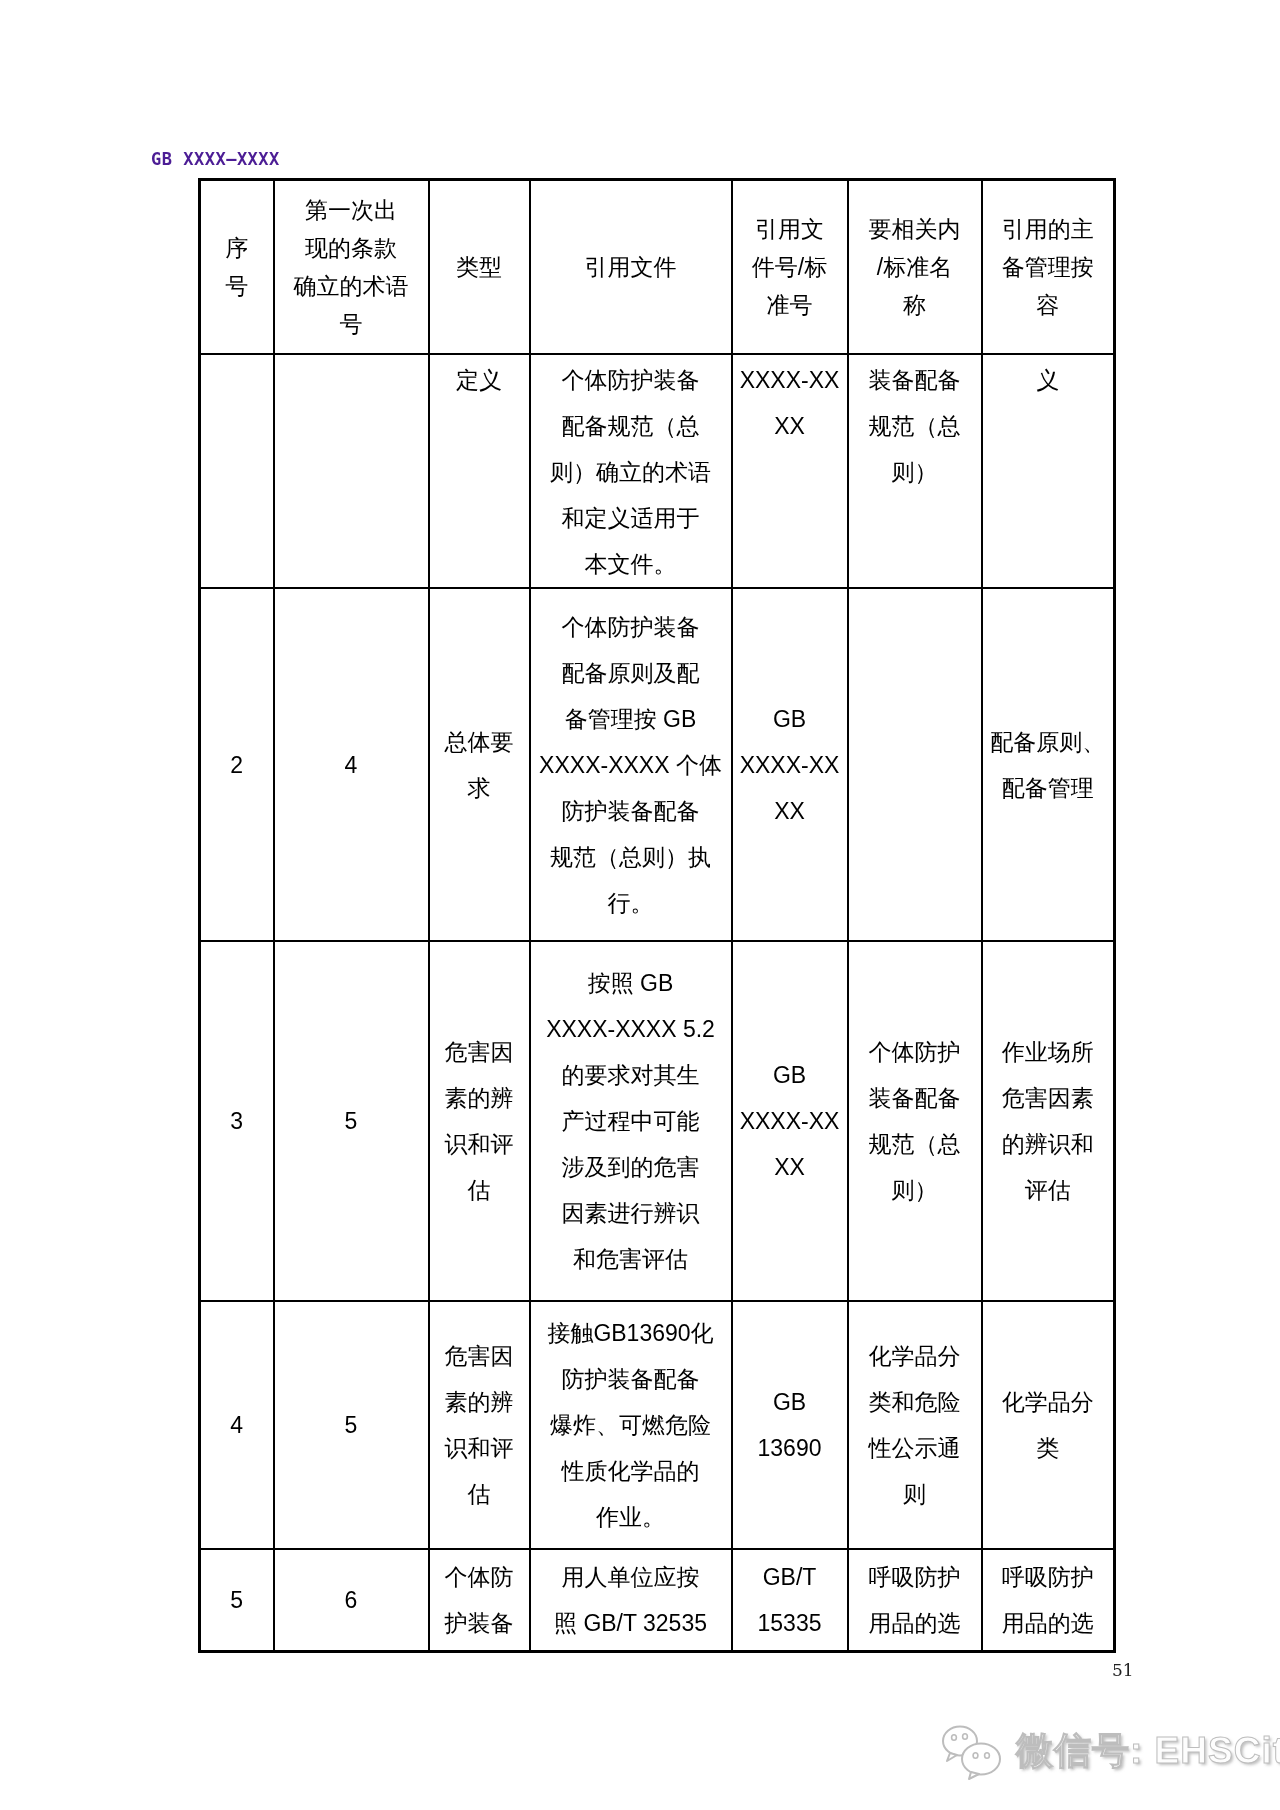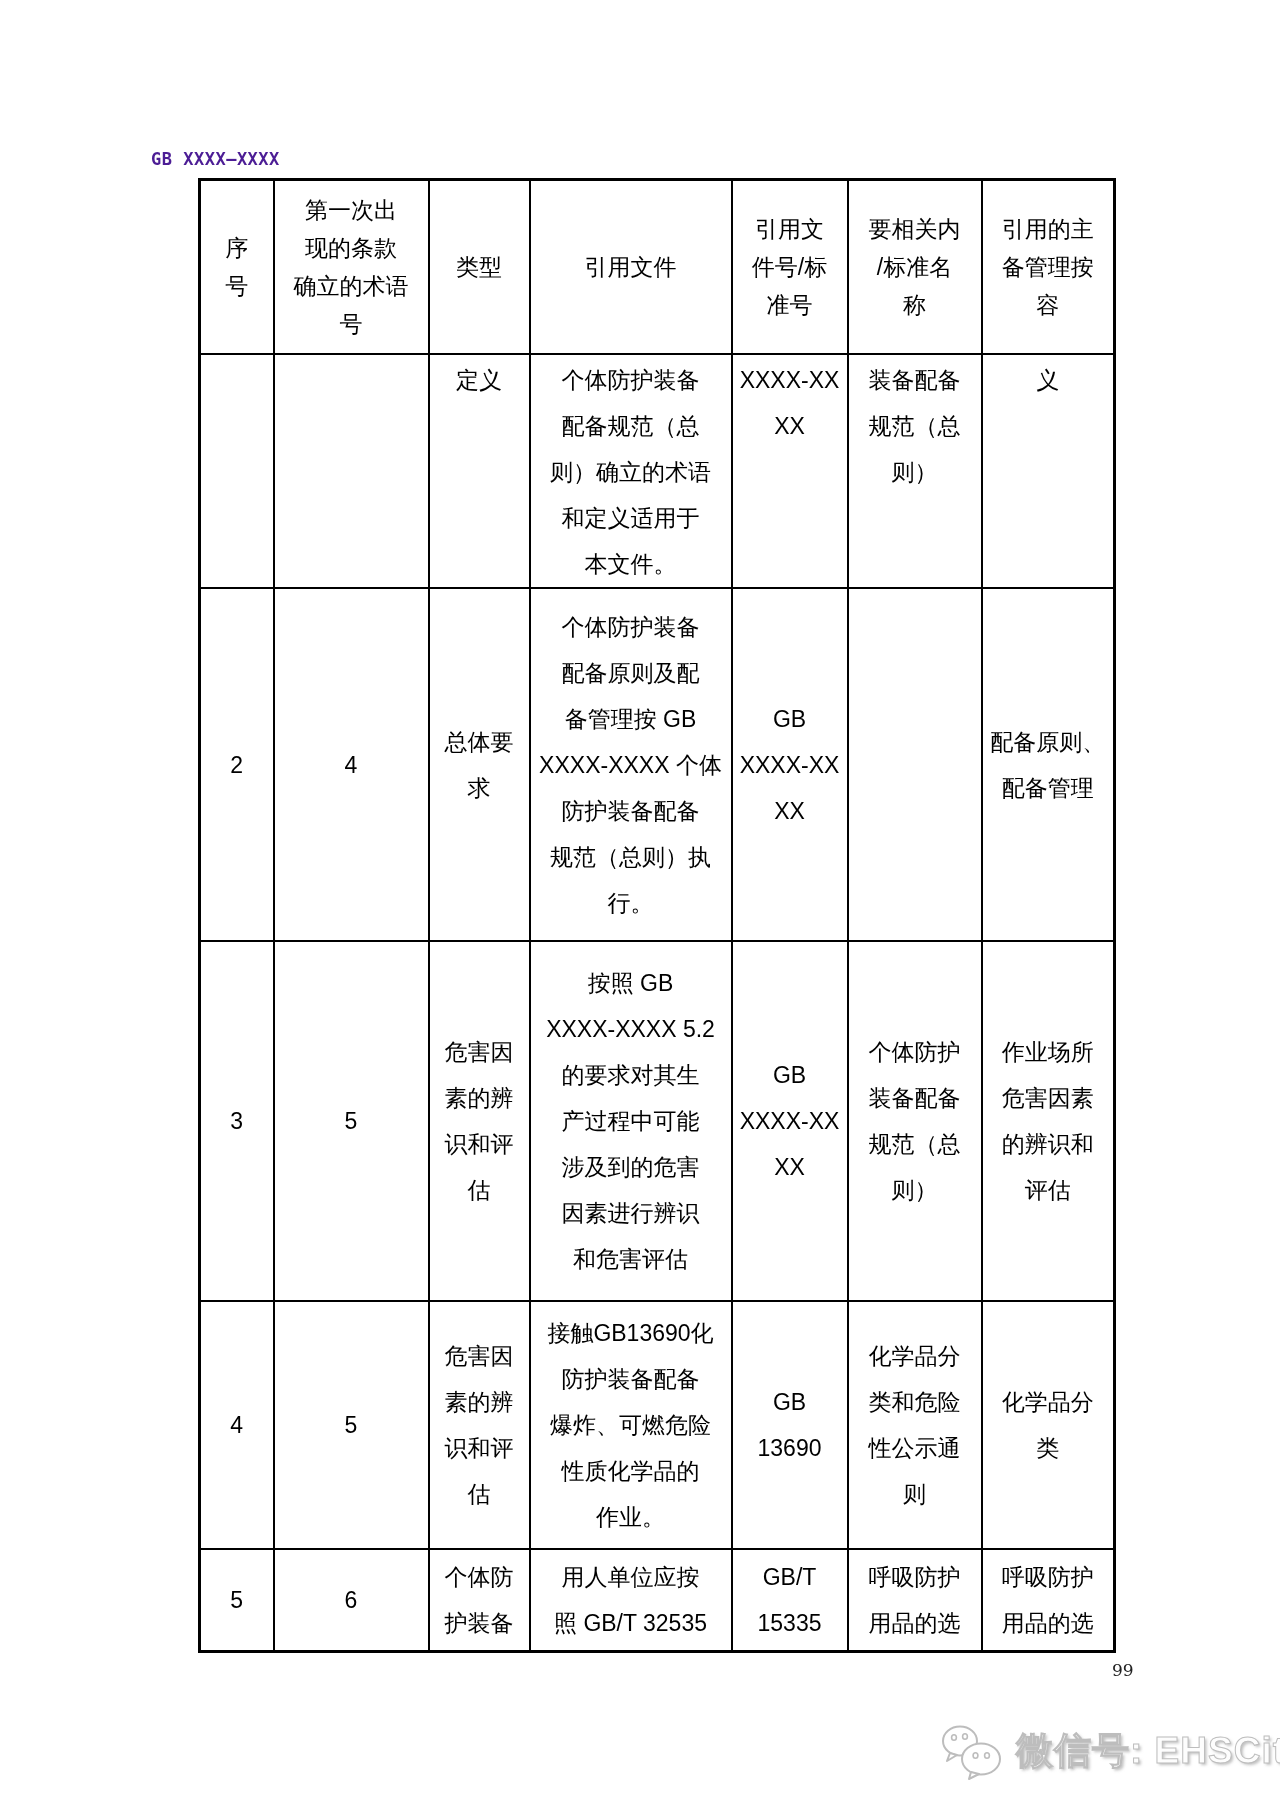--- a/index.html
+++ b/index.html
@@ -214,21 +214,21 @@
       <td>GB/T
 15335</td>
       <td>呼吸防护
 用品的选</td>
       <td>呼吸防护
 用品的选</td>
     </tr>
   </tbody>
     </table>
 
-  <div class="page-number">99</div>
+  <div class="page-number">51</div>
 
   <div class="wechat-footer">
     <span style="display:inline-block;line-height:0;">
       <svg width="68" height="58" viewBox="0 0 68 58">
         <g fill="#ffffff" stroke="#bdbdbd" stroke-width="2">
           <ellipse cx="22" cy="19" rx="17" ry="14.5"></ellipse>
           <path d="M12 31 L9 39 L19 33 Z" stroke-linejoin="round"></path>
           <ellipse cx="43" cy="37" rx="19" ry="15.5"></ellipse>
           <path d="M33 50 L31 57 L41 52 Z" stroke-linejoin="round"></path>
         </g>

